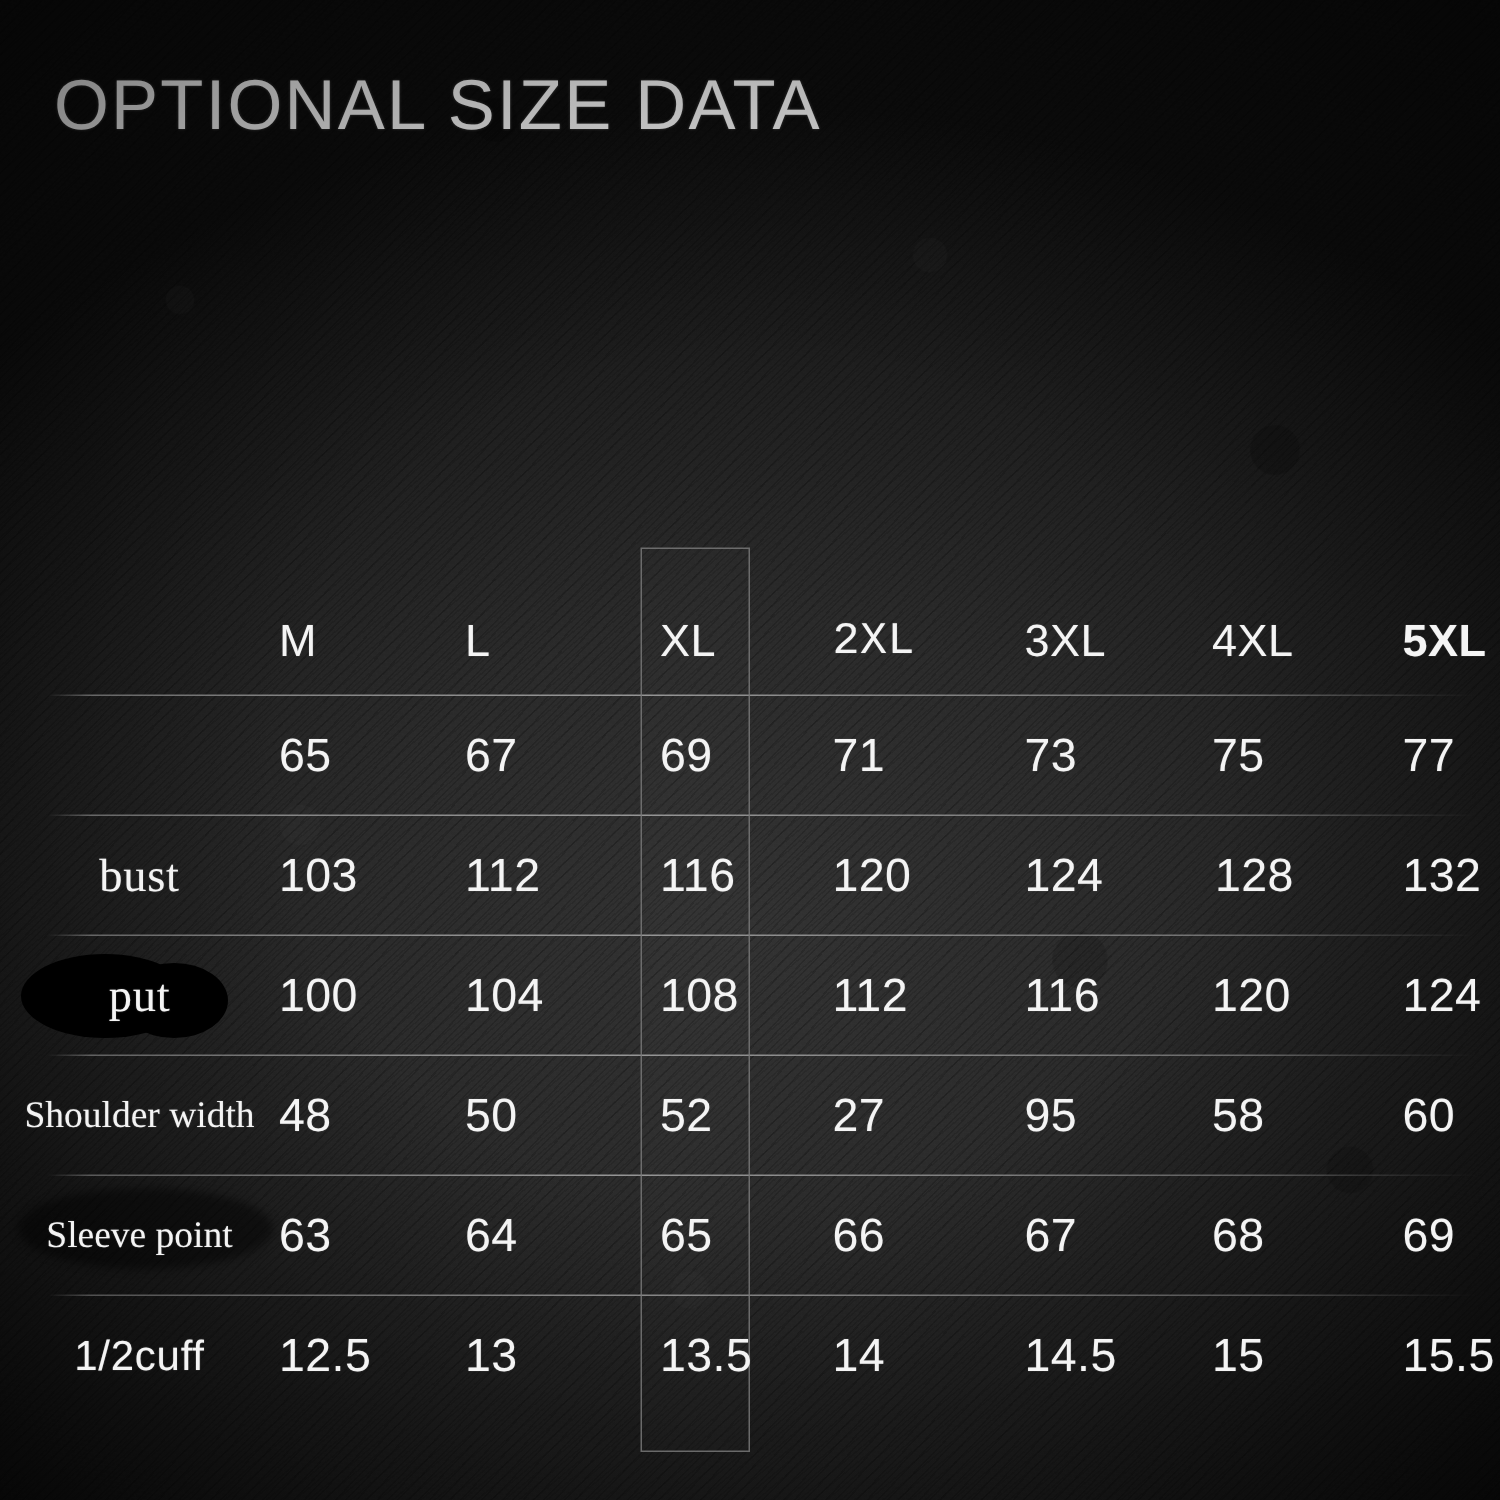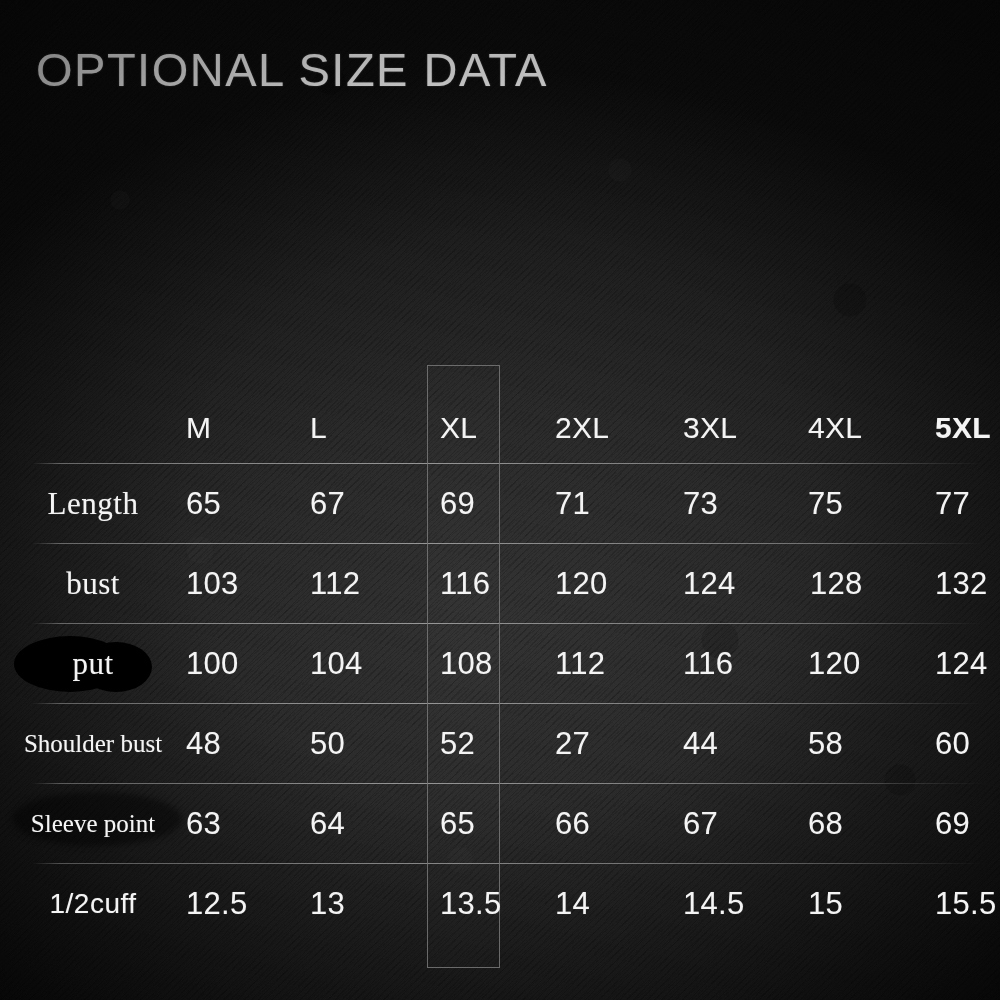--- a/index.html
+++ b/index.html
@@ -180,28 +180,27 @@
   <div id="title">OPTIONAL SIZE DATA</div>
 
   <div id="xl-box"></div>
 
   <div id="table">
       <div class="row header">
         <div class="rule"></div>
         <div class="cell val" style="left: 186px;">M</div>
         <div class="cell val" style="left: 310px;">L</div>
         <div class="cell val" style="left: 440px;">XL</div>
-        <div class="cell val" style="left: 555px;">2XL</div>
+        <div class="cell val" style="left: 555px; font-family: Liberation Mono, monospace;">2XL</div>
         <div class="cell val" style="left: 683px;">3XL</div>
         <div class="cell val" style="left: 808px;">4XL</div>
         <div class="cell val" style="left: 935px; font-weight: bold;">5XL</div>
       </div>
       <div class="row">
         <div class="rule"></div>
-        <div class="cell label">Length</div>
         <div class="cell val" style="left: 186px;">65</div>
         <div class="cell val" style="left: 310px;">67</div>
         <div class="cell val" style="left: 440px;">69</div>
         <div class="cell val" style="left: 555px;">71</div>
         <div class="cell val" style="left: 683px;">73</div>
         <div class="cell val" style="left: 808px;">75</div>
         <div class="cell val" style="left: 935px;">77</div>
       </div>
       <div class="row">
         <div class="rule"></div>
@@ -222,26 +221,26 @@
         <div class="cell val" style="left: 186px;">100</div>
         <div class="cell val" style="left: 310px;">104</div>
         <div class="cell val" style="left: 440px;">108</div>
         <div class="cell val" style="left: 555px;">112</div>
         <div class="cell val" style="left: 683px;">116</div>
         <div class="cell val" style="left: 808px;">120</div>
         <div class="cell val" style="left: 935px;">124</div>
       </div>
       <div class="row">
         <div class="rule"></div>
-        <div class="cell label small">Shoulder bust</div>
+        <div class="cell label small">Shoulder width</div>
         <div class="cell val" style="left: 186px;">48</div>
         <div class="cell val" style="left: 310px;">50</div>
         <div class="cell val" style="left: 440px;">52</div>
         <div class="cell val" style="left: 555px;">27</div>
-        <div class="cell val" style="left: 683px;">44</div>
+        <div class="cell val" style="left: 683px;">95</div>
         <div class="cell val" style="left: 808px;">58</div>
         <div class="cell val" style="left: 935px;">60</div>
       </div>
       <div class="row">
         <div class="rule"></div>
         <div class="blob faint" style="left: 12px; top: 8px; width: 170px; height: 54px;"></div>
         <div class="cell label small">Sleeve point</div>
         <div class="cell val" style="left: 186px;">63</div>
         <div class="cell val" style="left: 310px;">64</div>
         <div class="cell val" style="left: 440px;">65</div>

